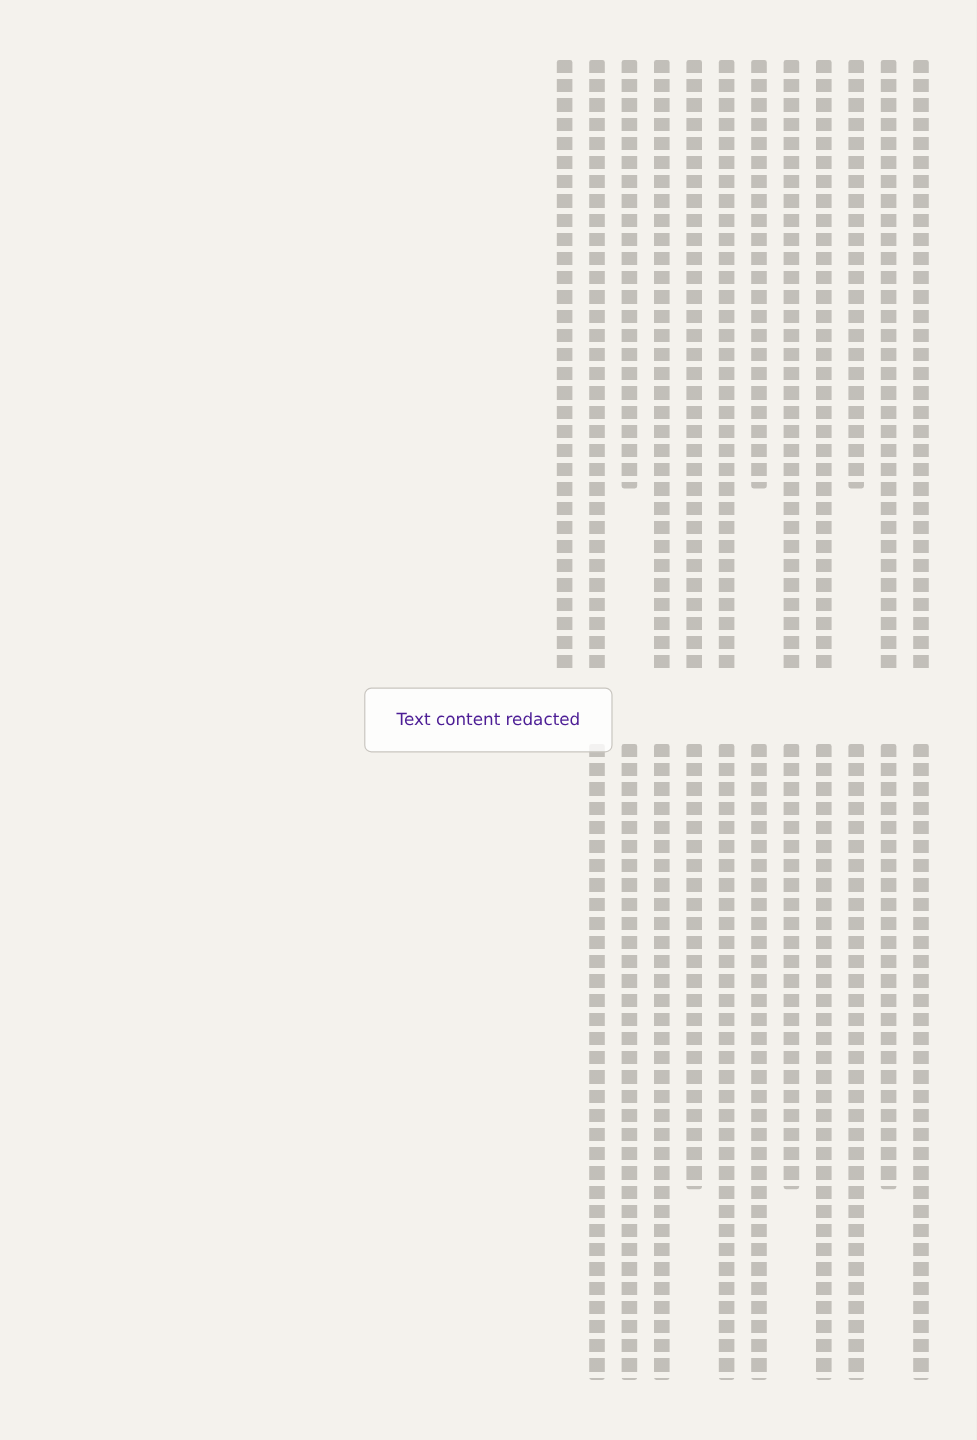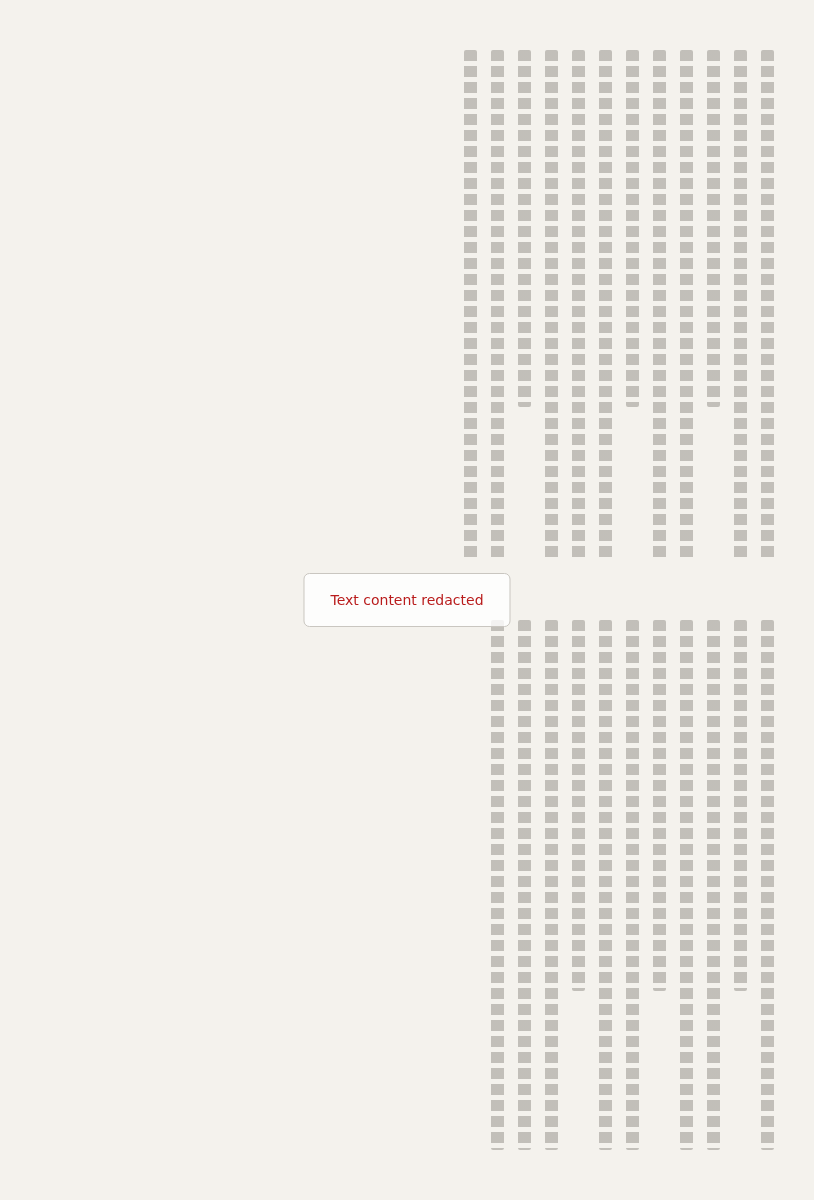--- a/index.html
+++ b/index.html
@@ -4,21 +4,21 @@
 <style>
   html,body{margin:0;padding:0;background:#e9e7e2;font-family:"DejaVu Sans",sans-serif}
   .page{position:relative;width:814px;height:1200px;background:#f4f2ed;overflow:hidden}
   .band{position:absolute;left:40px;right:40px;display:flex;flex-direction:row-reverse;gap:14px}
   .band.top{top:50px;height:510px}
   .band.bottom{top:620px;height:530px}
   .col{width:13px;background:repeating-linear-gradient(to bottom,#b9b6b0 0 11px,transparent 11px 16px);border-radius:2px;opacity:.85}
   .col.short{height:70%}
   .notice{position:absolute;left:50%;top:50%;transform:translate(-50%,-50%);
     background:#ffffffcc;border:1px solid #c9c6c0;border-radius:6px;
-    padding:18px 26px;font-size:14px;color:#b91c1c;max-width:420px;text-align:center}
+    padding:18px 26px;font-size:14px;color:#4c1d95;max-width:420px;text-align:center}
 </style>
 </head>
 <body>
 
 <div class="page">
   <div class="band top">
     <div class="col"></div>
     <div class="col"></div>
     <div class="col short"></div>
     <div class="col"></div>

